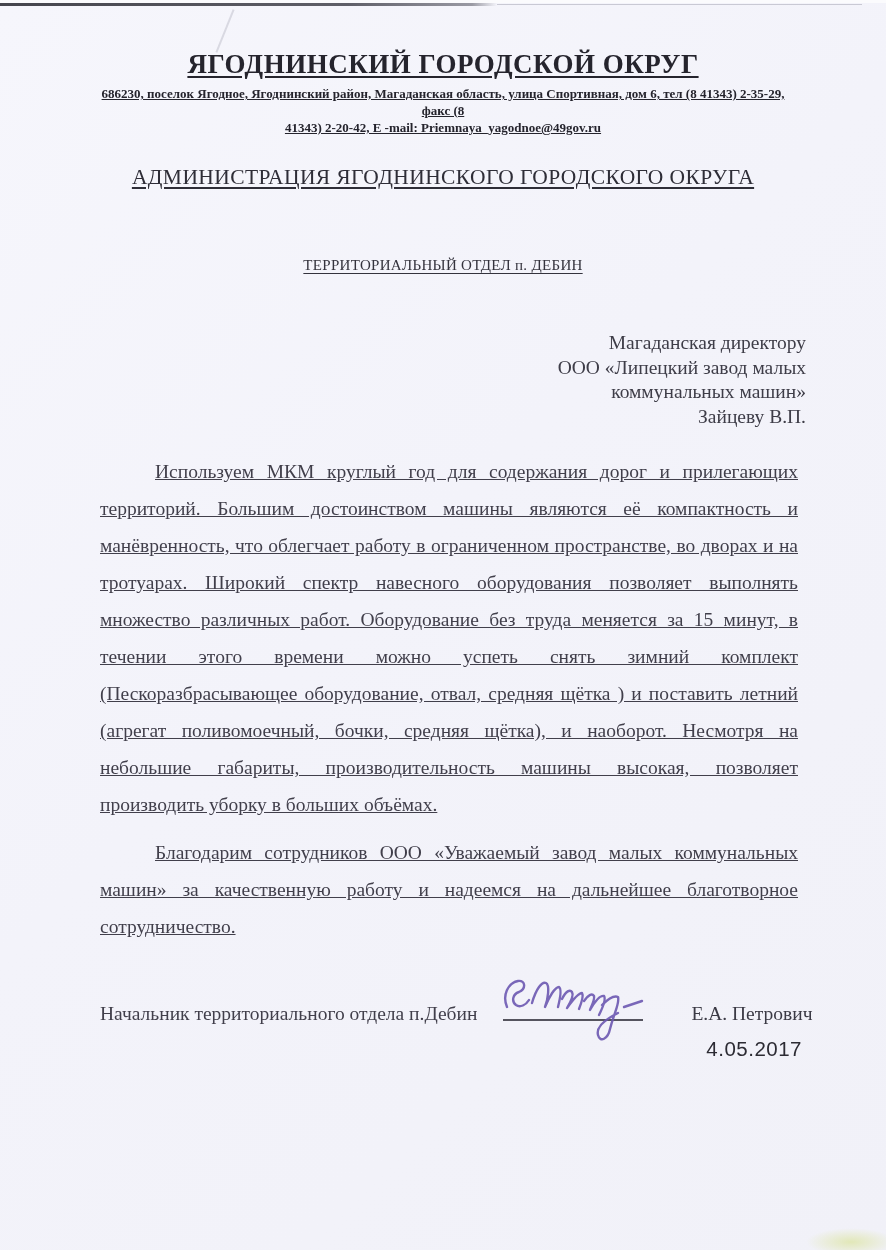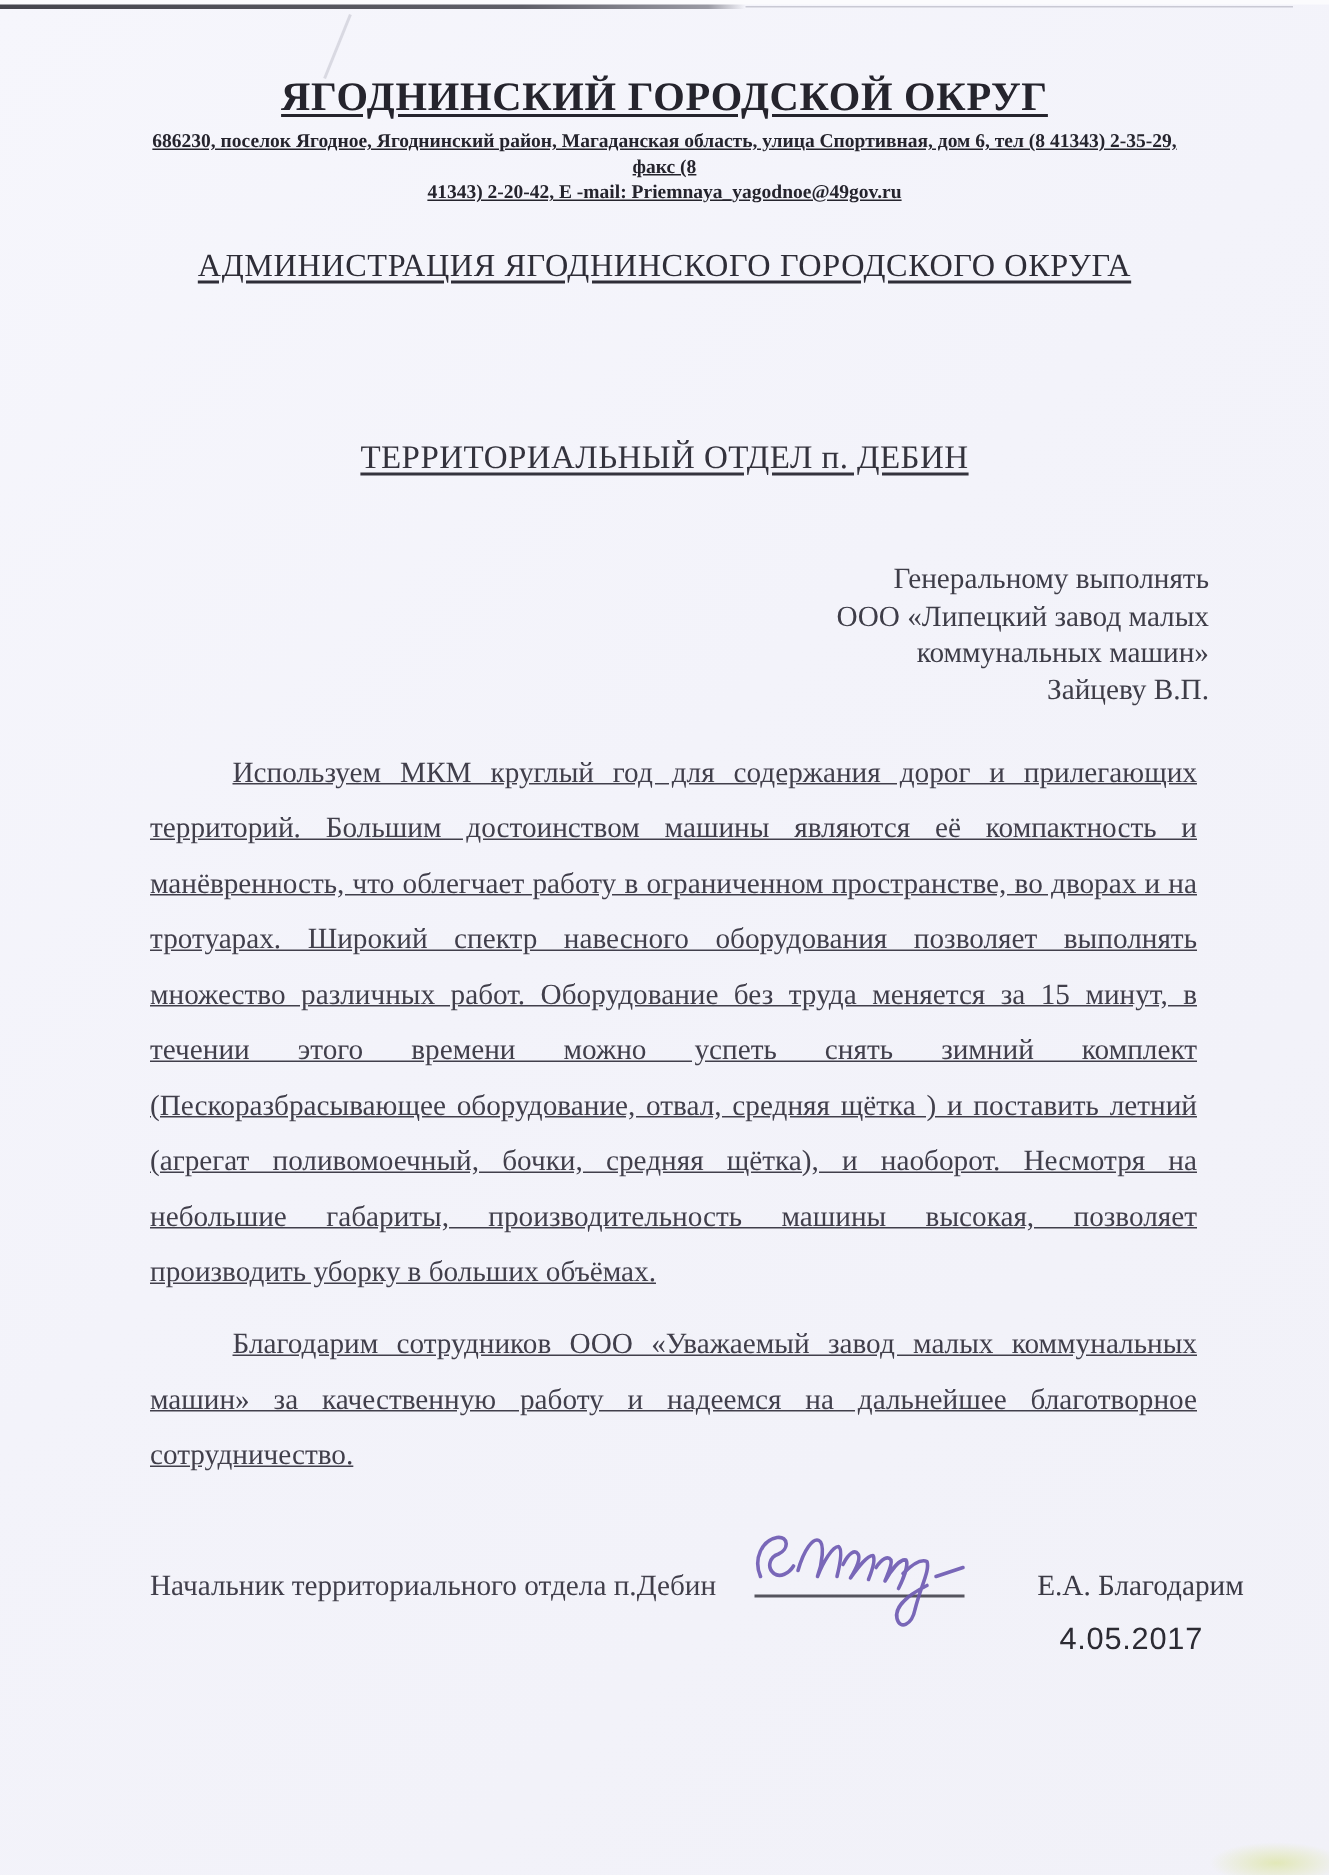--- a/index.html
+++ b/index.html
@@ -43,22 +43,22 @@
     margin: 5px auto 12px; width: 712px;
     font-size: 13px; font-weight: bold; line-height: 17px;
   }
   .org-address .addr-line { text-decoration: underline; }
   .admin-title {
     margin-top: 29px; text-align: center;
     font-size: 21.5px; letter-spacing: 0.4px; color: #2e2d37;
     text-decoration: underline; text-underline-offset: 3px;
   }
   .dept-title {
-    margin-top: 102px; text-align: center;
-    font-size: 22px; letter-spacing: 0.3px; color: #34333d;
+    margin-top: 67px; text-align: center;
+    font-size: 15px; letter-spacing: 0.3px; color: #34333d;
     text-decoration: underline; text-underline-offset: 3px;
   }
   
   .recipient {
     margin: 57px 80px 0 0; text-align: right;
     font-size: 19.5px; line-height: 24.5px; color: #3e3d48;
   }
   
   .salutation { margin-top: 61px; text-align: center; font-size: 19.5px; }
   .body-text { margin: 24px 88px 0 100px; text-decoration: underline; }
@@ -112,21 +112,21 @@
       <span class="addr-line">686230, поселок Ягодное, Ягоднинский район, Магаданская область, улица Спортивная, дом 6, тел (8 41343) 2-35-29, факс (8</span><br>
       <span class="addr-line">41343) 2-20-42, E -mail: Priemnaya_yagodnoe@49gov.ru</span>
     </div>
   </div>
 
   <div class="admin-title">АДМИНИСТРАЦИЯ ЯГОДНИНСКОГО ГОРОДСКОГО ОКРУГА</div>
 
   <div class="dept-title">ТЕРРИТОРИАЛЬНЫЙ ОТДЕЛ п. ДЕБИН</div>
 
   <div class="recipient">
-    <div>Генеральному выполнять</div>
+    <div>Магаданская директору</div>
     <div>ООО «Липецкий завод малых</div>
     <div>коммунальных машин»</div>
     <div>Зайцеву В.П.</div>
   </div>
 
 
   <div class="body-text">
     <p>Используем МКМ круглый год  для содержания дорог и прилегающих территорий. Большим достоинством машины являются её компактность и манёвренность, что облегчает работу в ограниченном пространстве, во дворах и на тротуарах. Широкий спектр навесного оборудования позволяет выполнять множество различных работ. Оборудование без труда меняется за 15 минут, в течении этого времени можно успеть снять зимний комплект (Пескоразбрасывающее оборудование, отвал, средняя щётка )  и поставить летний (агрегат поливомоечный, бочки, средняя щётка), и наоборот. Несмотря на небольшие габариты, производительность машины высокая, позволяет производить уборку в больших объёмах.</p>
     <p>Благодарим сотрудников ООО «Уважаемый завод малых коммунальных машин» за качественную работу и надеемся на дальнейшее благотворное сотрудничество.</p>
   </div>
@@ -139,18 +139,18 @@
           <path d="M10 48 C5 36 11 24 21 22 C29 21 29 30 22 33 C16 35 14 42 19 46 C23 49 29 46 32 41"></path>
           <path d="M35 44 C39 30 45 22 49 24 C53 26 51 40 48 48 C52 38 58 28 62 28 C65 30 63 40 61 48"></path>
           <path d="M65 40 C69 32 73 30 75 33 C77 36 73 44 70 49 C75 42 81 34 85 34 C87 37 84 45 82 50"></path>
           <path d="M87 42 C91 36 95 34 97 37 C98 40 95 46 93 51 C97 44 103 36 107 37 C109 40 105 50 102 56"></path>
           <path d="M105 46 C111 40 117 36 121 38 C123 44 117 54 113 70 C111 80 103 84 101 76 C99 68 109 60 121 54"></path>
           <path d="M127 48 L145 42"></path>
         </g>
       </svg>
     </span>
     <span class="sig-dash"></span>
-    <span class="signer-name">Е.А. Благодарим</span>
+    <span class="signer-name">Е.А. Петрович</span>
   </div>
 
   <div class="date-line">4.05.2017</div>
 
 </div>
 
 </body></html>

